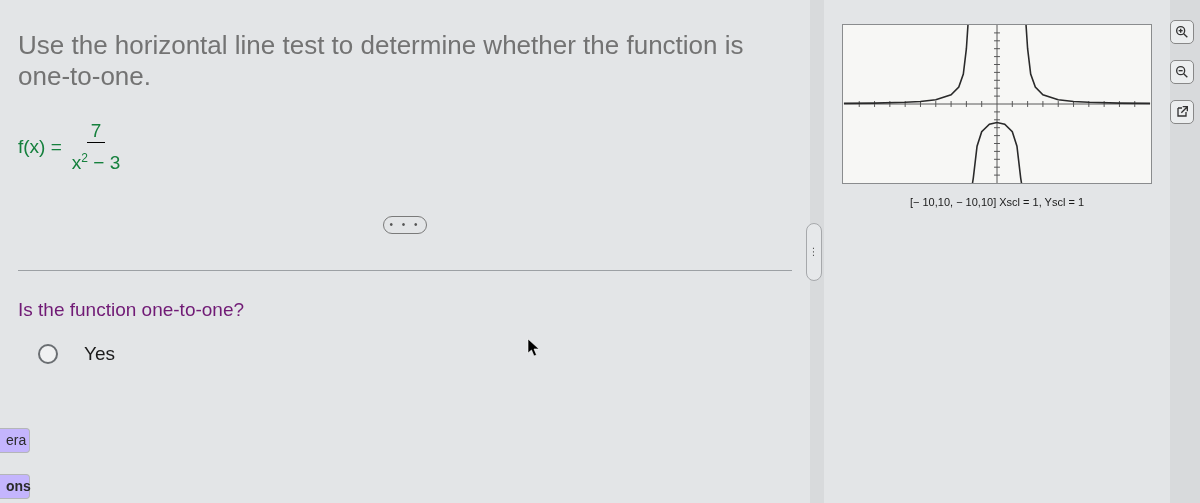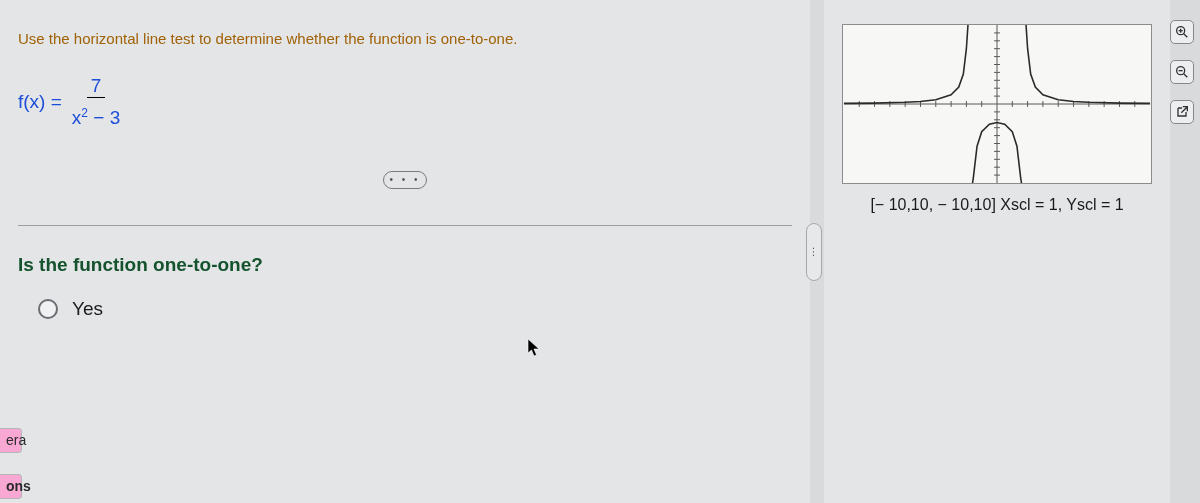--- a/index.html
+++ b/index.html
@@ -14,27 +14,27 @@
     .main-panel {
       position: absolute;
       left: 0;
       top: 0;
       width: 810px;
       height: 503px;
       background: #e3e5e7;
       padding: 30px 18px 0 18px;
     }
     .instruction {
-      font-size: 15px;
-      color: #a16207;
+      font-size: 26px;
+      color: #737373;
       margin-bottom: 28px;
     }
     .equation {
       font-size: 19px;
-      color: #1d4ed8;
+      color: #15803d;
       display: flex;
       align-items: center;
       margin-bottom: 40px;
     }
     .eq-left { margin-right: 6px; }
     .fraction {
       display: inline-flex;
       flex-direction: column;
       align-items: center;
       vertical-align: middle;
@@ -57,54 +57,53 @@
       cursor: pointer;
     }
     .dots-row { text-align: center; margin-bottom: 10px; }
     .divider {
       border: none;
       border-top: 1px solid #9ca0a4;
       margin-bottom: 28px;
     }
     .question {
       font-size: 19px;
-      color: #14532d;
+      color: #701a75;
       margin-bottom: 22px;
-      font-weight: bold;
     }
     .options { margin-left: 20px; }
     .option {
       display: flex;
       align-items: center;
-      gap: 14px;
+      gap: 26px;
       margin-bottom: 16px;
       font-size: 19px;
       color: #1a1a1a;
       cursor: pointer;
     }
     .radio {
       width: 20px;
       height: 20px;
       border: 2px solid #6a6e72;
       border-radius: 50%;
       background: #f0f1f2;
     }
     .side-tab {
       position: absolute;
       left: 0;
       bottom: 30px;
-      background: #f9a8d4;
+      background: #c4b5fd;
       border: 1px solid #b4b6b8;
       border-left: none;
       border-radius: 0 4px 4px 0;
       font-size: 14px;
       color: #2a2a2a;
       padding: 4px 6px;
       line-height: 1.1;
-      width: 22px;
+      width: 30px;
       text-align: right;
     }
     .side-tab + .side-tab { bottom: -4px; font-weight: bold; }
     .expander {
       position: absolute;
       left: 806px;
       top: 50%;
       transform: translateY(-50%);
       width: 16px;
       height: 58px;
@@ -132,21 +131,21 @@
     .graph-box {
       width: 310px;
       height: 160px;
       background: #f7f7f5;
       border: 1px solid #8a8c8e;
       position: relative;
       margin-bottom: 12px;
     }
     .graph-box svg { width: 100%; height: 100%; display: block; }
     .graph-caption {
-      font-size: 16px;
+      font-size: 11px;
       color: #1a1a1a;
       text-align: center;
     }
     .tool-panel {
       position: absolute;
       right: 4px;
       top: 20px;
       width: 26px;
       display: flex;
       flex-direction: column;

